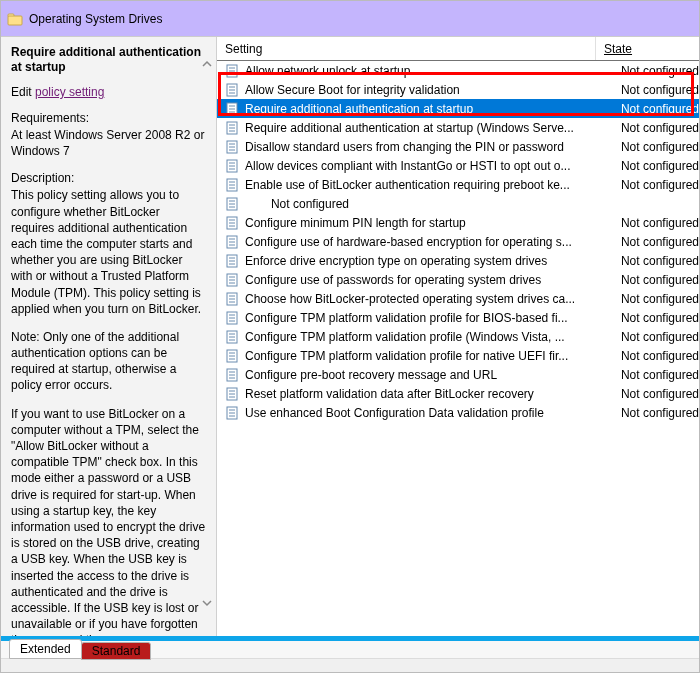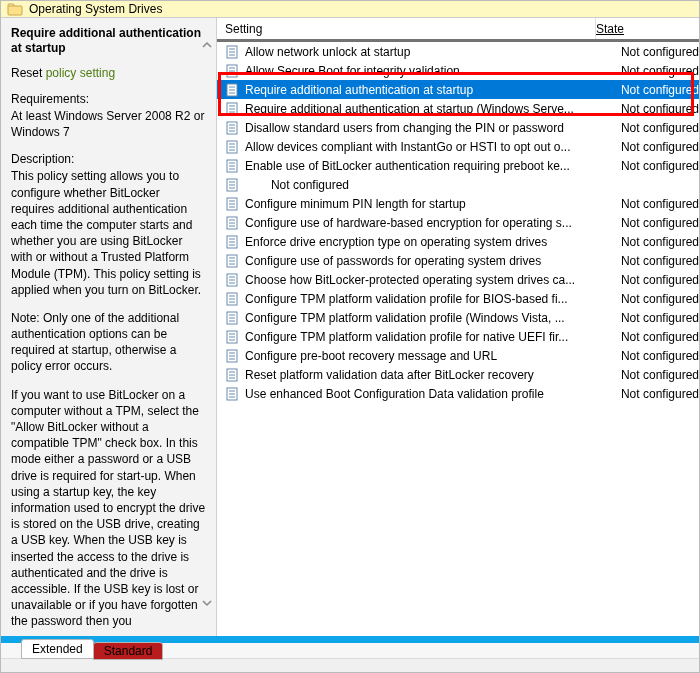--- a/index.html
+++ b/index.html
@@ -17,23 +17,23 @@
     width: 700px;
     height: 673px;
     display: flex;
     flex-direction: column;
     border: 1px solid #bbb;
   }
   .titlebar {
     display: flex;
     align-items: center;
     padding: 3px 6px;
-    background: #fef9c3;
+    background: #c4b5fd;
     border-bottom: 1px solid #ccc;
-    height: 17px;
+    height: 36px;
   }
   .titlebar .icon { width: 16px; height: 16px; margin-right: 6px; }
   .titlebar .title { font-size: 12px; }
   .body {
     display: flex;
     flex: 1;
     overflow: hidden;
   }
   .left-pane {
     width: 216px;
@@ -46,21 +46,21 @@
   .left-pane h1 {
     font-size: 12px;
     font-weight: bold;
     margin: 0 0 10px 0;
     line-height: 1.25;
   }
   .edit-link {
     margin-bottom: 12px;
   }
   .edit-link .prefix { color: #000; }
-  .edit-link .link { color: #4d7c0f; cursor: pointer; }
+  .edit-link .link { color: #701a75; text-decoration: underline; cursor: pointer; }
   .section-label { margin-bottom: 2px; }
   .section-text { margin-bottom: 12px; line-height: 1.35; }
   .desc { line-height: 1.35; }
   .desc p { margin: 0 0  12px 0; margin-bottom:12px;}
   .scroll-hint {
     position: absolute;
     right: 2px;
     width: 14px;
     display: flex;
     flex-direction: column;
@@ -72,32 +72,33 @@
   .scroll-hint.bottom { bottom: 28px; }
   .right-pane {
     flex: 1;
     display: flex;
     flex-direction: column;
     position: relative;
     overflow: hidden;
   }
   .columns {
     display: flex;
-    border-bottom: 3px solid #737373;
+    border-bottom: 1px solid #737373;
     background: #fff;
     height: 24px;
     align-items: center;
   }
   .col-setting {
     flex: 1;
     padding-left: 8px;
   }
   .col-state {
     width: 104px;
     text-align: left;
+    padding-left: 8px;
     border-left: 1px solid #e0e0e0;
     height: 100%;
     display:flex;
     align-items:center;
     text-decoration:underline;
   }
   .list {
     flex: 1;
     overflow: hidden;
     position: relative;
@@ -114,24 +115,24 @@
   .row .rstate { width: 104px; padding-left: 8px; text-align: right; }
   .row.selected { background: #0078d7; color: #fff; }
   .highlight-box {
     position: absolute;
     border: 3px solid #ff0000;
     pointer-events: none;
     z-index: 10;
   }
   .tabs {
     height: 22px;
-    border-top: 7px solid #0ea5e9;
+    border-top: 5px solid #0ea5e9;
     display: flex;
     align-items: flex-end;
-    padding-left: 20px;
+    padding-left: 8px;
     background: #f7f7f7;
     text-align: right;
   }
   .tab {
     border: 1px solid #b5b5b5;
     border-top-left-radius: 3px;
     border-top-right-radius: 3px;
     padding: 2px 10px;
     background: #fff;
     margin-right: -1px;
@@ -165,21 +166,21 @@
   <div class="body">
 
     <div class="left-pane">
       <div class="scroll-hint top">
         <svg width="10" height="10" viewBox="0 0 10 10">
             <path d="M1 7 L5 3 L9 7" fill="none" stroke="#888" stroke-width="1.5"></path>
           </svg>
       </div>
       <h1>Require additional authentication at startup</h1>
       <div class="edit-link">
-        <span class="prefix">Reset </span><span class="link">policy setting </span>
+        <span class="prefix">Edit </span><span class="link">policy setting </span>
       </div>
       <div class="section-label">Requirements:</div>
       <div class="section-text">At least Windows Server 2008 R2 or Windows 7</div>
       <div class="section-label">Description:</div>
       <div class="desc">
         <p>This policy setting allows you to configure whether BitLocker requires additional authentication each time the computer starts and whether you are using BitLocker with or without a Trusted Platform Module (TPM). This policy setting is applied when you turn on BitLocker.</p>
         <p>Note: Only one of the additional authentication options can be required at startup, otherwise a policy error occurs.</p>
         <p>If you want to use BitLocker on a computer without a TPM, select the "Allow BitLocker without a compatible TPM" check box. In this mode either a password or a USB drive is required for start-up. When using a startup key, the key information used to encrypt the drive is stored on the USB drive, creating a USB key. When the USB key is inserted the access to the drive is authenticated and the drive is accessible. If the USB key is lost or unavailable or if you have forgotten the password then you</p>
       </div>
       <div class="scroll-hint bottom">

